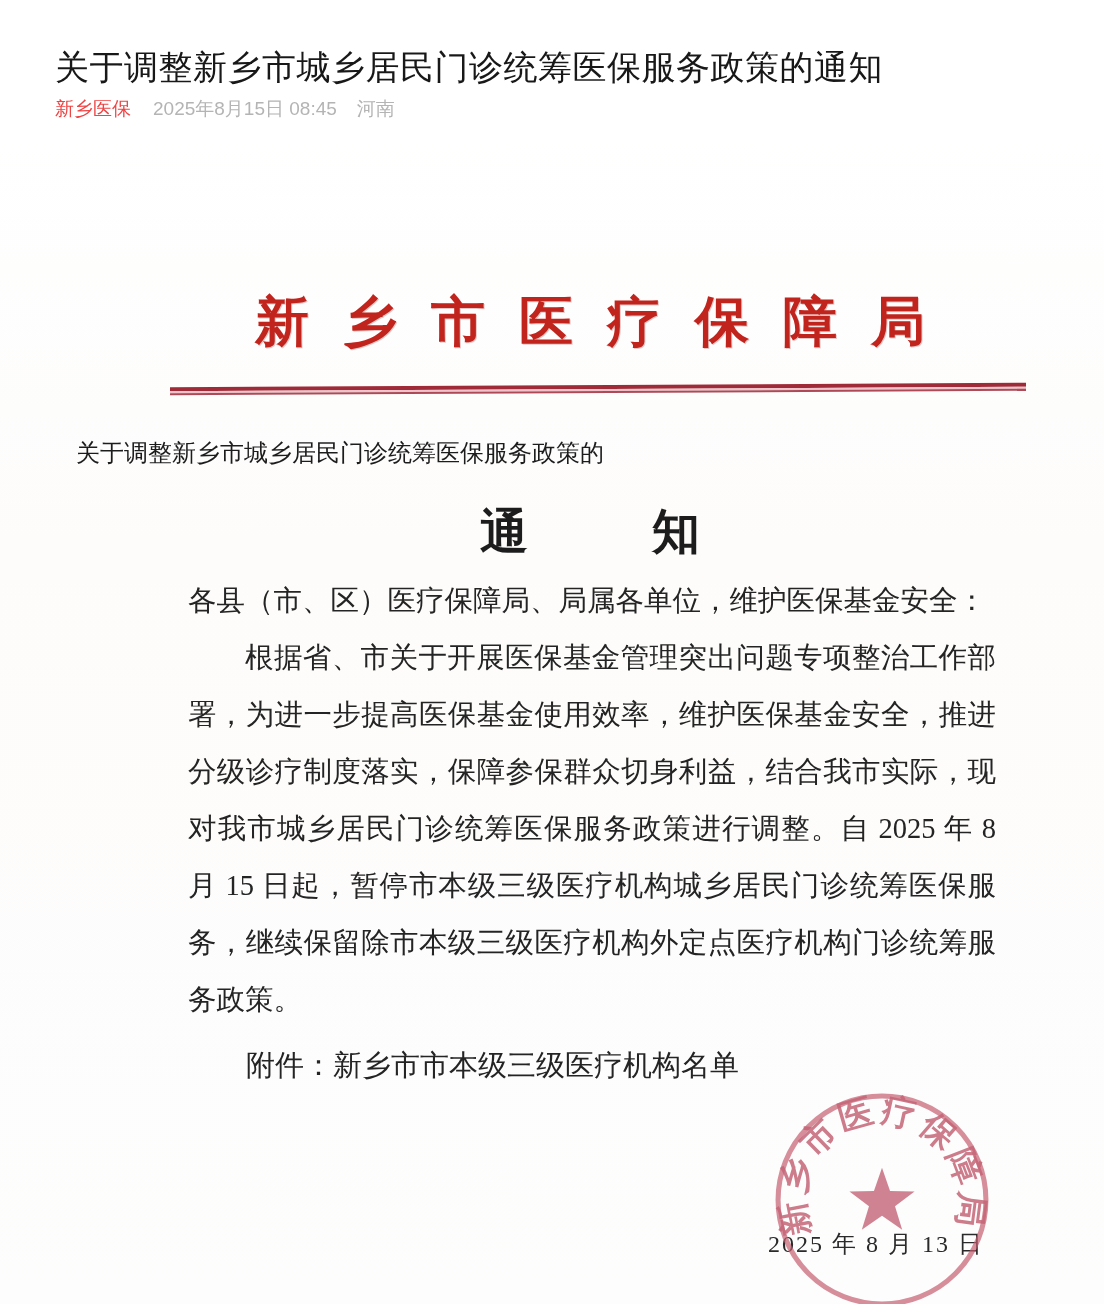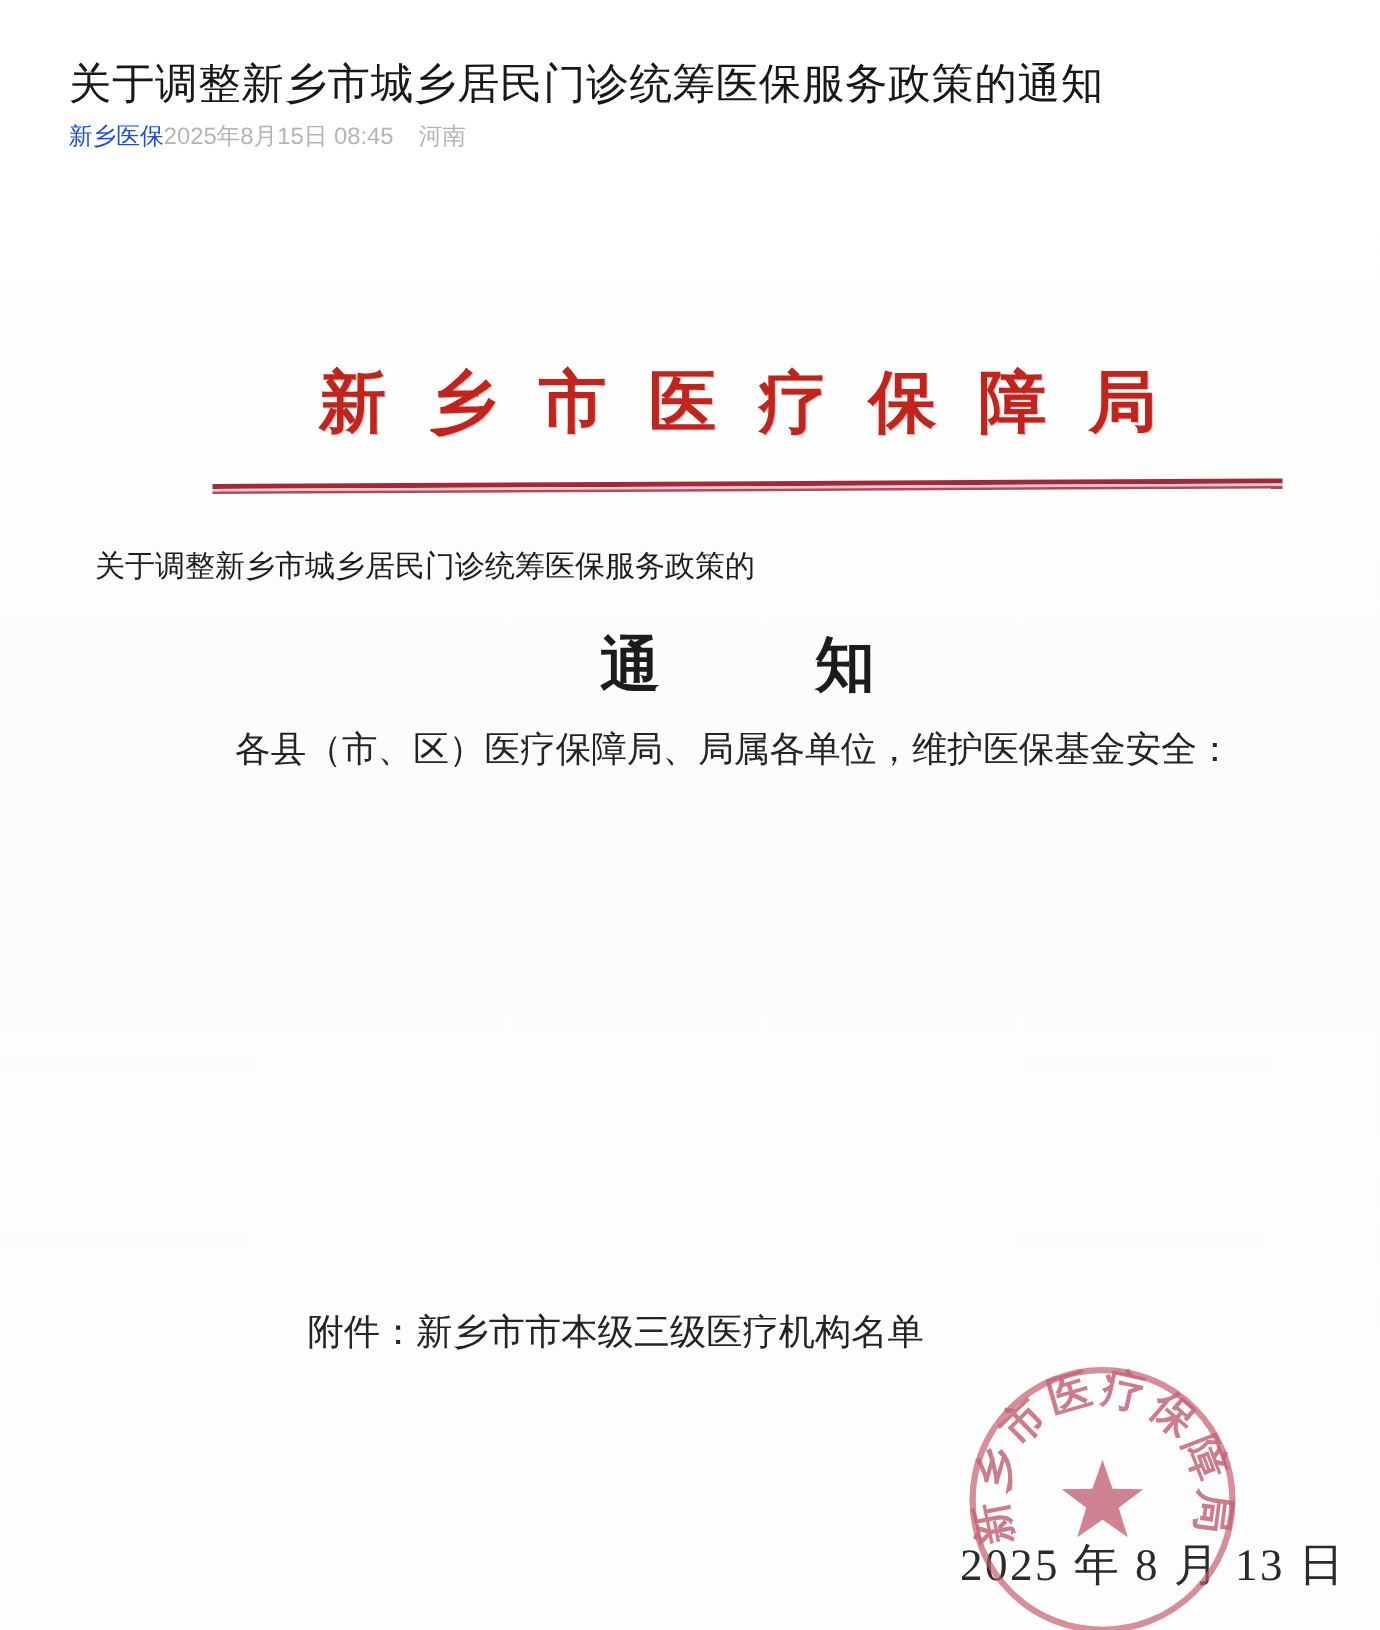--- a/index.html
+++ b/index.html
@@ -26,21 +26,22 @@
   }
   .byline {
     position: absolute;
     left: 55px;
     top: 96px;
     font-size: 19px;
     color: #b4b4b4;
     white-space: nowrap;
   }
   .byline .account {
-    color: #1d4ed8;
+    color: #ef4444;
+    margin-right: 22px;
     cursor: pointer;
   }
   .byline .pubdate { margin-right: 20px; margin-top: 28px; }
 
   
   .doc-scan {
     position: absolute;
     left: 0;
     top: 138px;
     width: 1104px;
@@ -122,21 +123,21 @@
     top: 908px;
     font-size: 29px;
     color: #242424;
     white-space: nowrap;
   }
 
   .issue-date {
     position: absolute;
     left: 768px;
     top: 1090px;
-    font-size: 36px;
+    font-size: 24px;
     color: #2a2a2a;
     letter-spacing: 2px;
     white-space: nowrap;
     z-index: 2;
   }
 
   .seal {
     position: absolute;
     left: 771px;
     top: 951px;
@@ -170,20 +171,21 @@
       <div class="rl-b"></div>
       <div class="rl-c"></div>
     </div>
 
     <div class="doc-title-1">关于调整新乡市城乡居民门诊统筹医保服务政策的</div>
 
     <div class="doc-title-2">通　知</div>
 
     <div class="doc-body">
       <p>各县（市、区）医疗保障局、局属各单位，维护医保基金安全：</p>
+      <p class="indent">根据省、市关于开展医保基金管理突出问题专项整治工作部署，为进一步提高医保基金使用效率，维护医保基金安全，推进分级诊疗制度落实，保障参保群众切身利益，结合我市实际，现对我市城乡居民门诊统筹医保服务政策进行调整。自 2025 年 8 月 15 日起，暂停市本级三级医疗机构城乡居民门诊统筹医保服务，继续保留除市本级三级医疗机构外定点医疗机构门诊统筹服务政策。</p>
     </div>
 
     <div class="attachment-line">附件：新乡市市本级三级医疗机构名单</div>
 
     <div class="issue-date">2025 年 8 月 13 日</div>
 
     <svg class="seal" viewBox="0 0 220 220">
       <circle cx="110" cy="110" r="103" fill="none" stroke="#c45b6e" stroke-width="5" opacity="0.78"></circle>
       <path id="sealArc" d="M 40.2 142.6 A 77 77 0 1 1 179.8 142.6" fill="none"></path>
       <text font-size="34" fill="#bd5065" opacity="0.85" letter-spacing="4">

